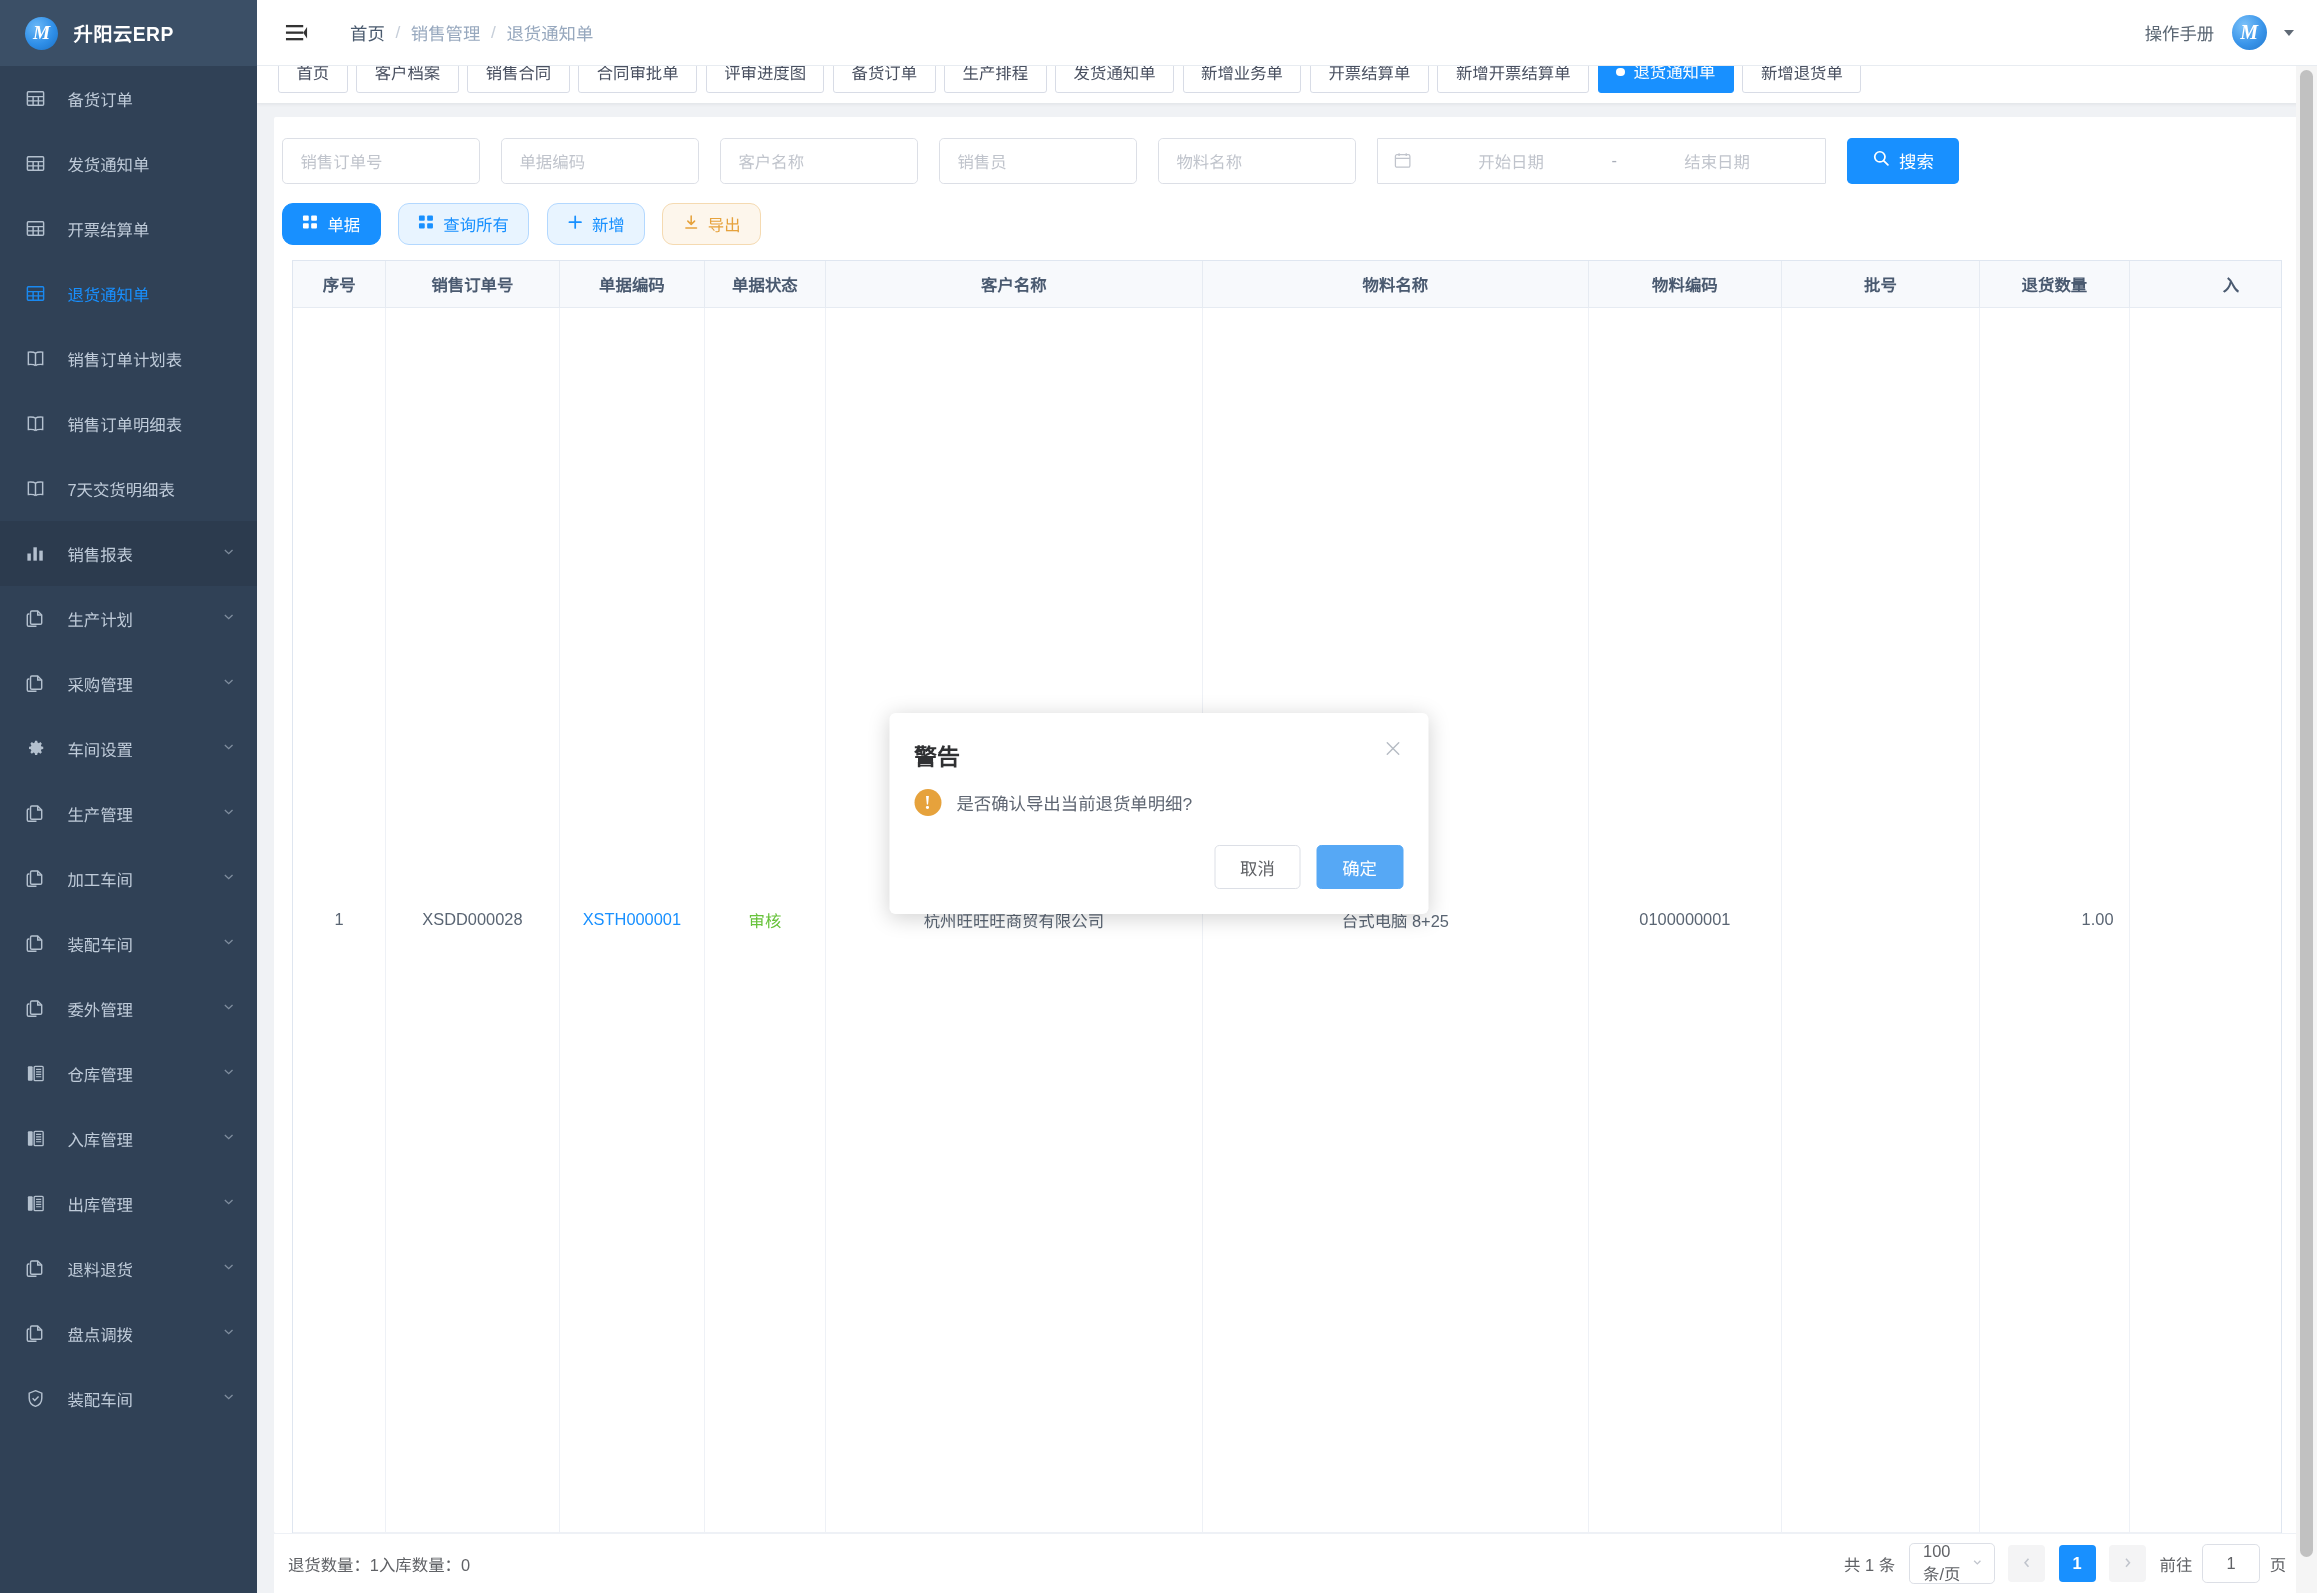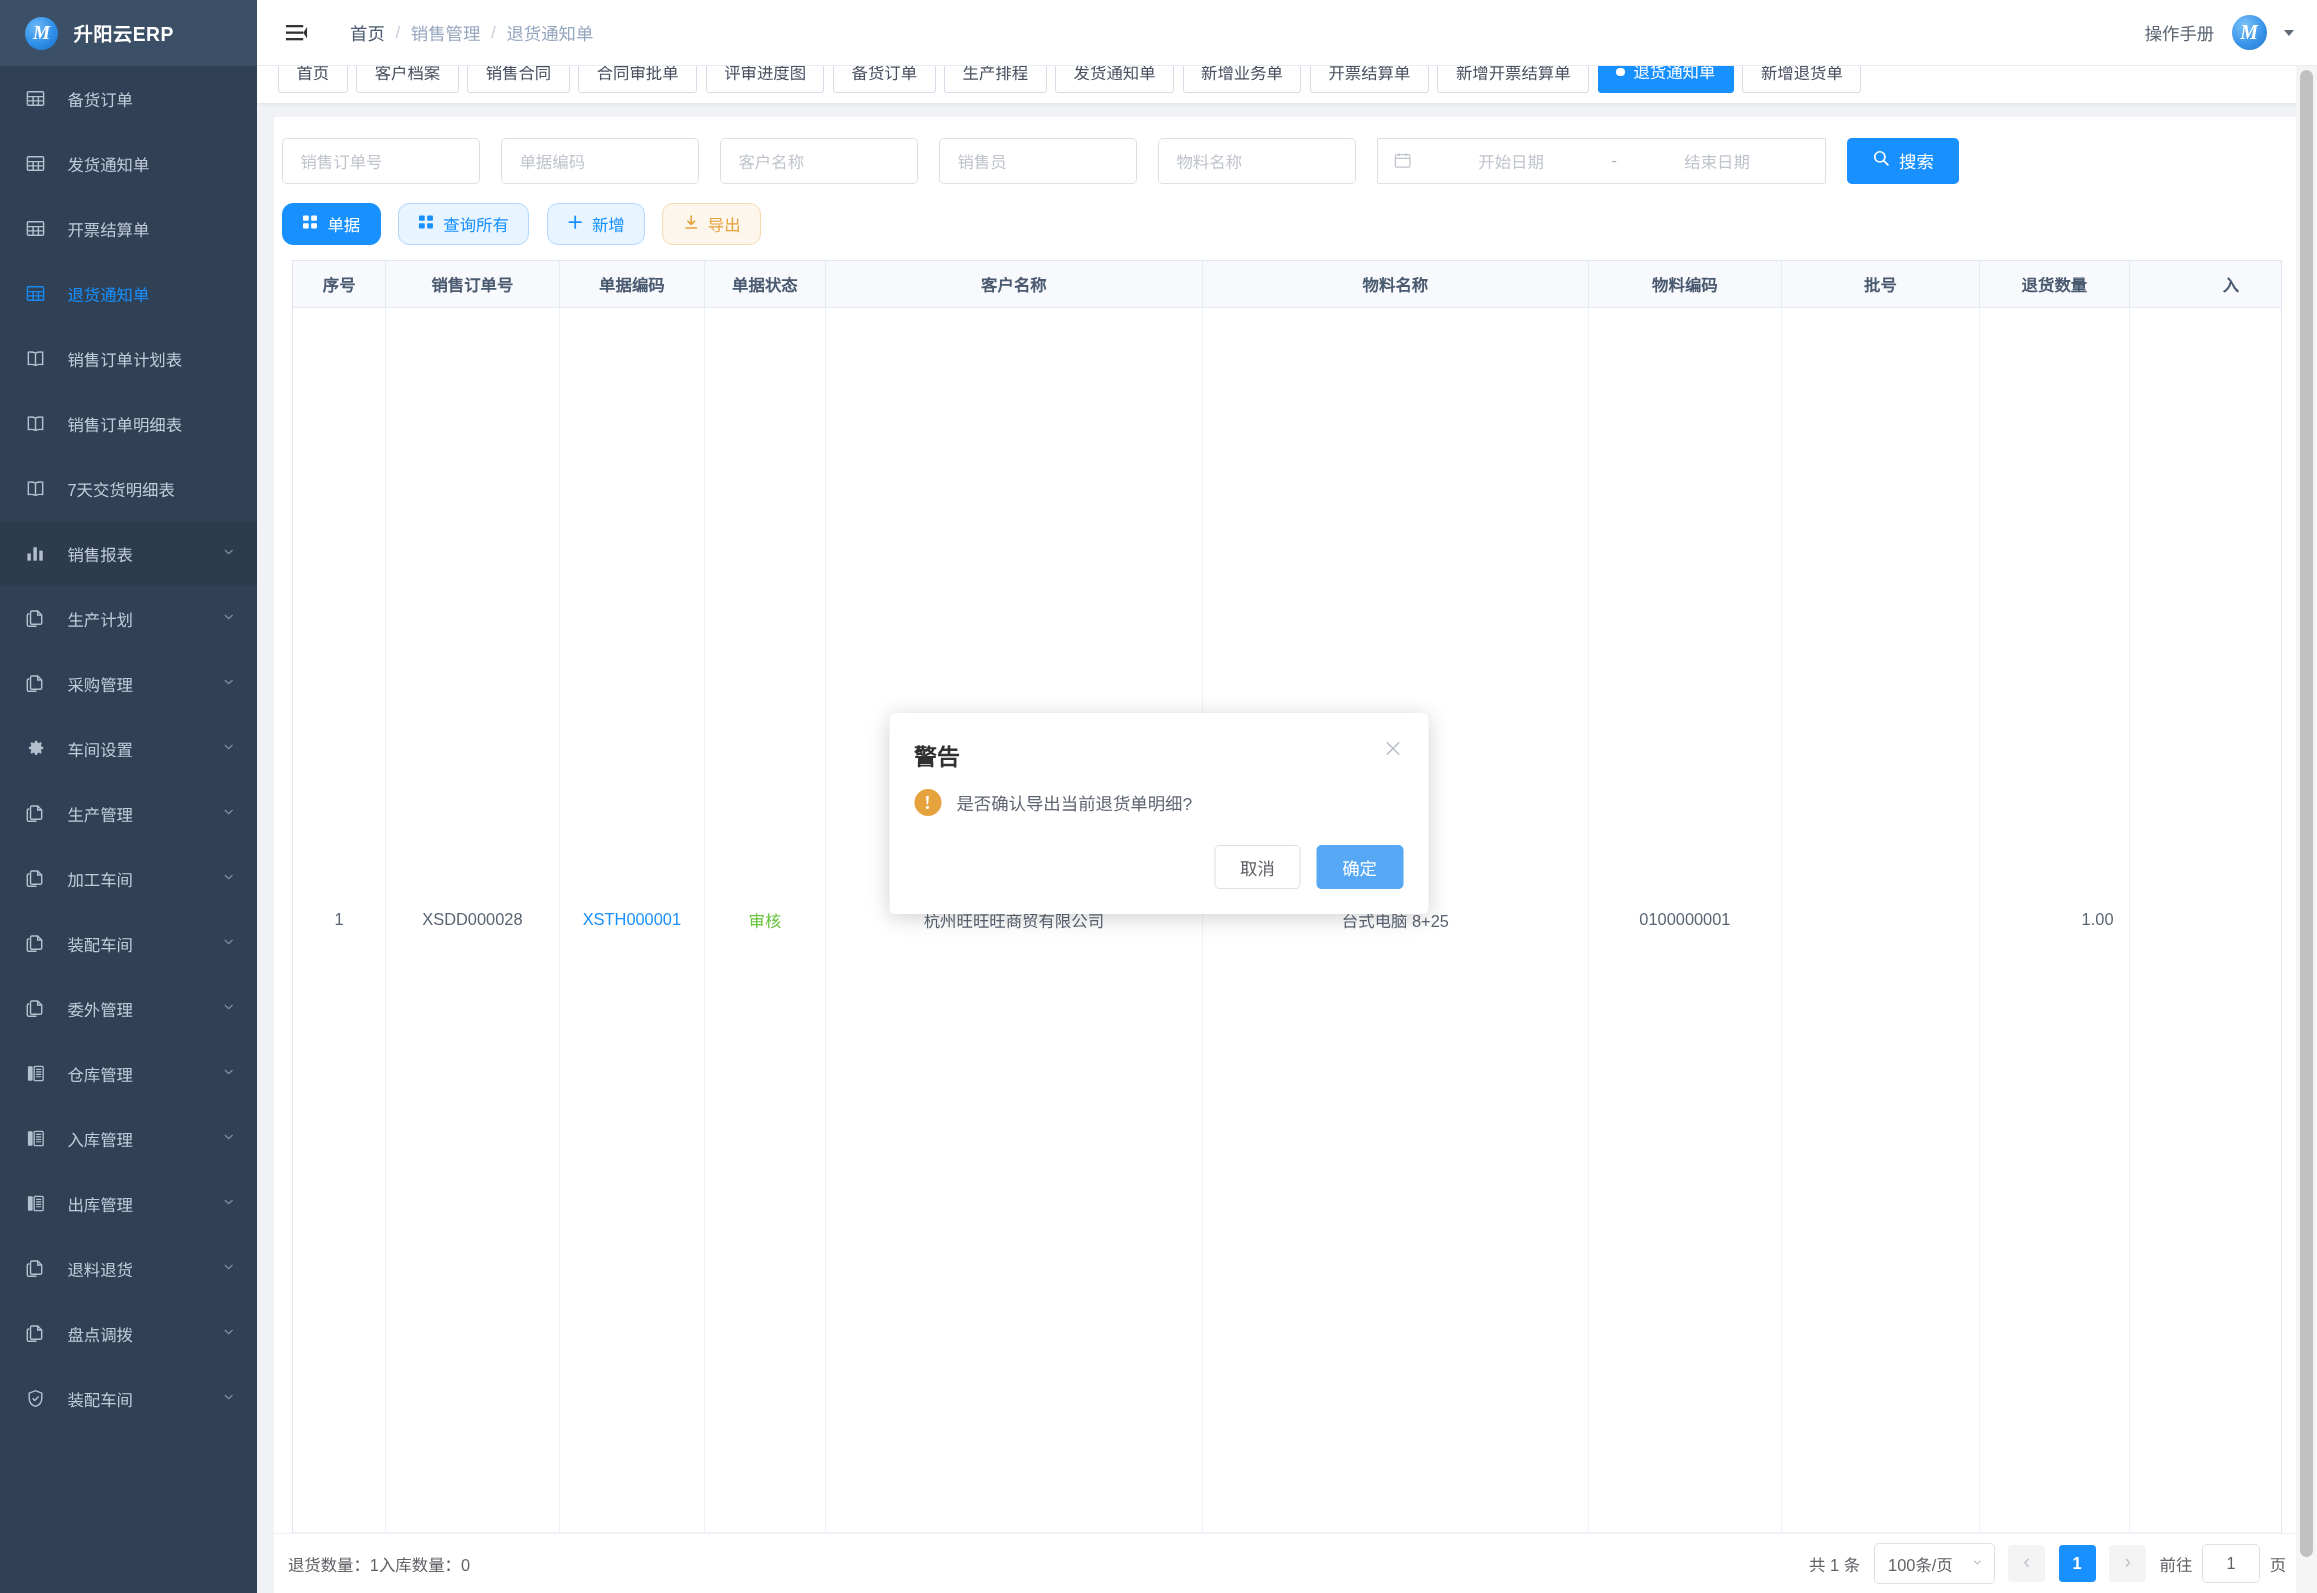--- a/index.html
+++ b/index.html
@@ -168,21 +168,21 @@
   
   .footer {
     height: 60px; min-height: 60px; background: #fff; margin: 0 17.4px 0 17.4px;
     display: flex; align-items: center; padding: 0 13.5px;
     border-top: 1px solid #eef1f6;
   }
   .foot-left { font-size: 16.4px; color: #606266; display: flex; }
   .pager { margin-left: auto; display: flex; align-items: center; gap: 13.5px; font-size: 16.4px; color: #606266; }
   .pg-total { }
   .pg-size {
-    height: 41px; width: 121px; border: 1px solid #dcdfe6; border-radius: 4.8px;
+    height: 41px; width: 86px; border: 1px solid #dcdfe6; border-radius: 4.8px;
     display: flex; align-items: center; justify-content: space-between; padding: 0 9.7px 0 13.5px;
     color: #606266; cursor: pointer; background:#fff;
   }
   .pg-btn {
     min-width: 37px; height: 37px; border-radius: 3.9px; background: #f4f4f5;
     display: flex; align-items: center; justify-content: center; color: #c0c4cc; cursor: pointer;
   }
   .pg-btn.num { background: #1890ff; color: #fff; font-weight: bold; }
   .pg-jump { display: flex; align-items: center; gap: 9.7px; }
   .pg-jump-input {

